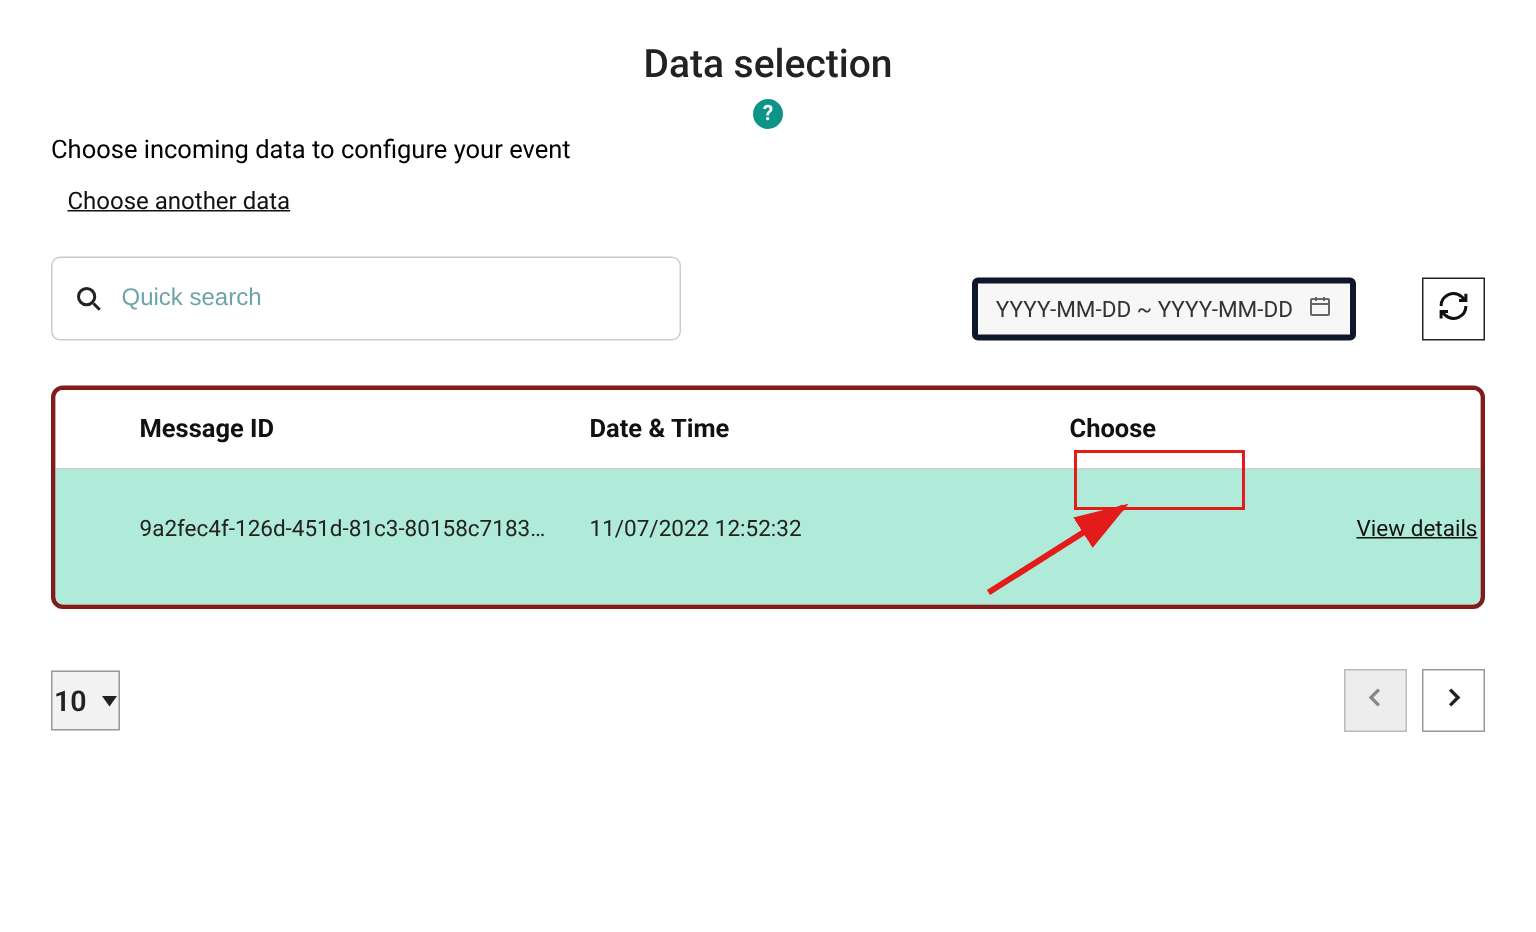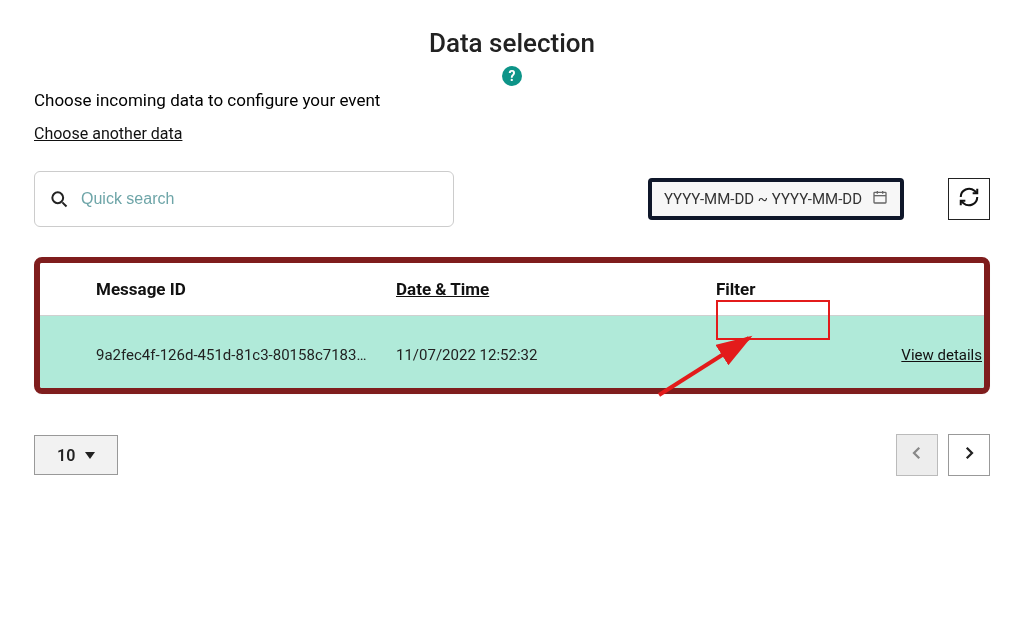--- a/index.html
+++ b/index.html
@@ -44,25 +44,26 @@
     font-size: 17px;
     margin-bottom: 14px;
   }
   .choose-link {
     font-size: 16px;
     color: #111;
     text-decoration: underline;
     cursor: pointer;
     display: inline-block;
     margin-bottom: 28px;
+    margin-left: 11px;
   }
 
   .controls-row {
     display: flex;
-    align-items: center;
+    align-items: flex-end;
     margin-bottom: 30px;
   }
   .search-box {
     width: 420px;
     height: 56px;
     border: 1px solid #ccc;
     border-radius: 6px;
     display: flex;
     align-items: center;
     padding: 0 14px;
@@ -102,41 +103,41 @@
     height: 42px;
     border: 1.5px solid #222;
     display: flex;
     align-items: center;
     justify-content: center;
     cursor: pointer;
     background: #fff;
   }
 
   .table-wrap {
-    border: 6px solid #7f1d1d;
+    border: 3px solid #7f1d1d;
     border-radius: 8px;
     overflow: hidden;
     box-shadow: 0 1px 2px rgba(0,0,0,0.03);
     margin-bottom: 40px;
   }
   .thead {
     display: flex;
     padding: 16px 0 16px 56px;
     font-weight: 700;
     font-size: 17px;
     color: #111;
     background: #fff;
   }
   .col-msg { width: 300px; }
-  .col-date { width: 320px; text-decoration: underline; }
+  .col-date { width: 320px; }
   .col-action { flex: 1; }
   .trow {
     display: flex;
     align-items: center;
-    padding: 26px 0 20px 56px;
+    padding: 26px 0 38px 56px;
     background: #b0ead9;
     border-top: 1px solid #d0d0d0;
     position: relative;
   }
   .cell-msg {
     width: 300px;
     font-size: 15px;
     color: #222;
     white-space: nowrap;
     overflow: hidden;
@@ -169,22 +170,22 @@
     display: flex;
     align-items: center;
   }
   .page-size {
     height: 40px;
     border: 1px solid #999;
     background: #f2f2f2;
     display: flex;
     align-items: center;
     gap: 10px;
-    padding: 0 22px;
-    font-size: 16px;
+    padding: 0 1px;
+    font-size: 19px;
     font-weight: 600;
     cursor: pointer;
   }
   .caret-down {
     width: 0; height: 0;
     border-left: 5px solid transparent;
     border-right: 5px solid transparent;
     border-top: 7px solid #222;
   }
   .nav-btns {
@@ -273,21 +274,21 @@
           <path d="M3 21v-5h5"></path>
         </svg>
       </span>
     </div>
   </div>
 
   <div class="table-wrap">
     <div class="thead">
       <div class="col-msg">Message ID</div>
       <div class="col-date">Date &amp; Time</div>
-      <div class="col-action">Filter</div>
+      <div class="col-action">Choose</div>
     </div>
     <div class="trow">
       <div class="cell-msg">9a2fec4f-126d-451d-81c3-80158c7183…</div>
       <div class="cell-date">11/07/2022 12:52:32</div>
       <div class="cell-action">
         <a class="view-link">View details</a>
       </div>
     </div>
   </div>
 

